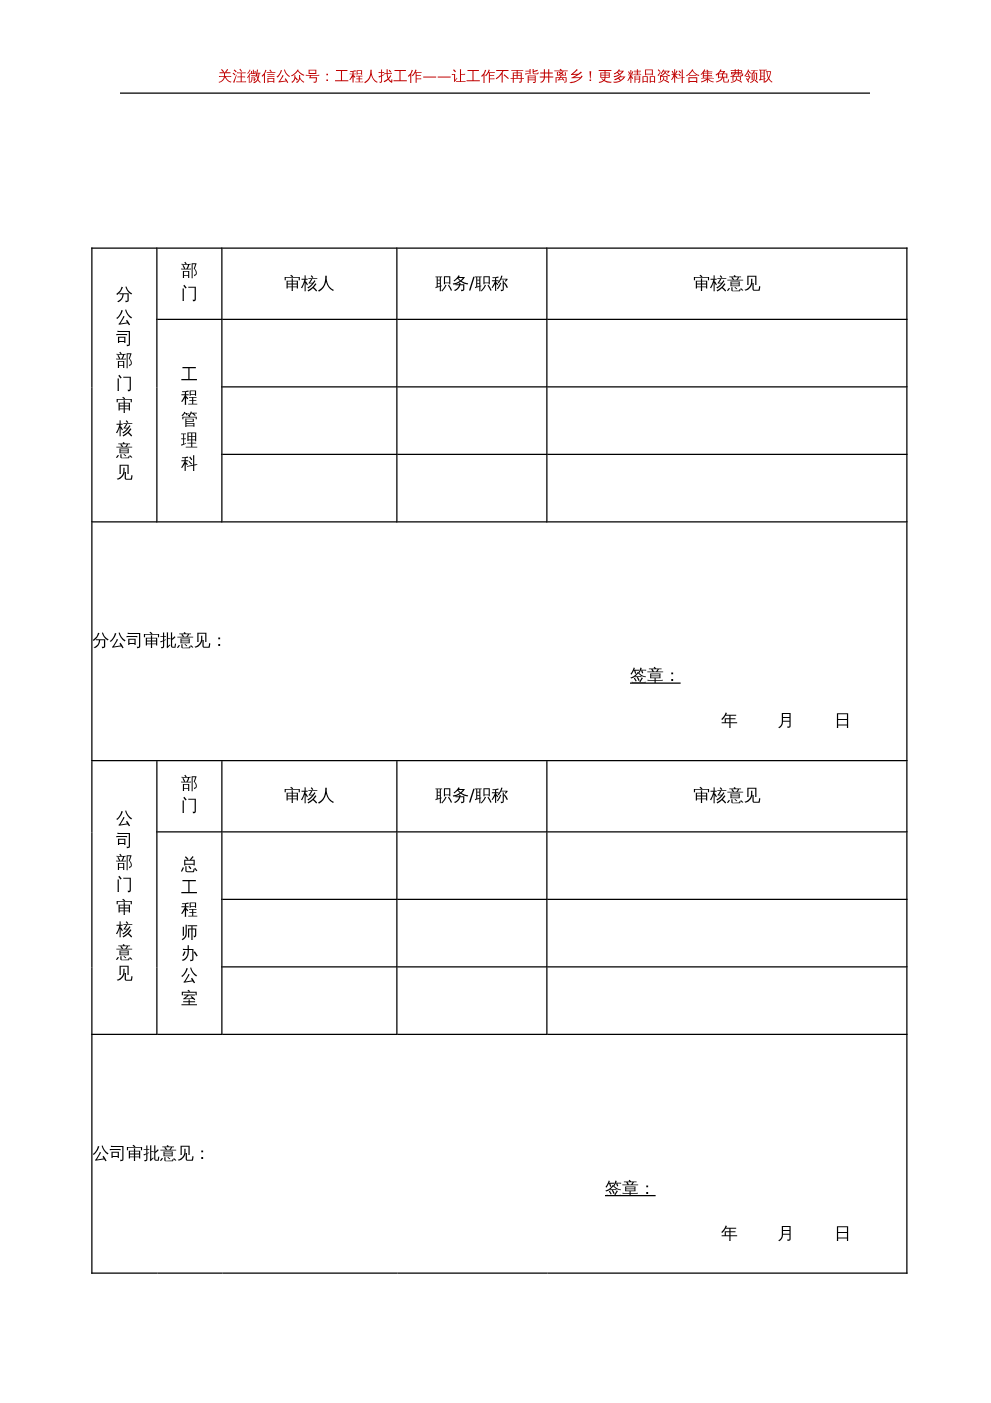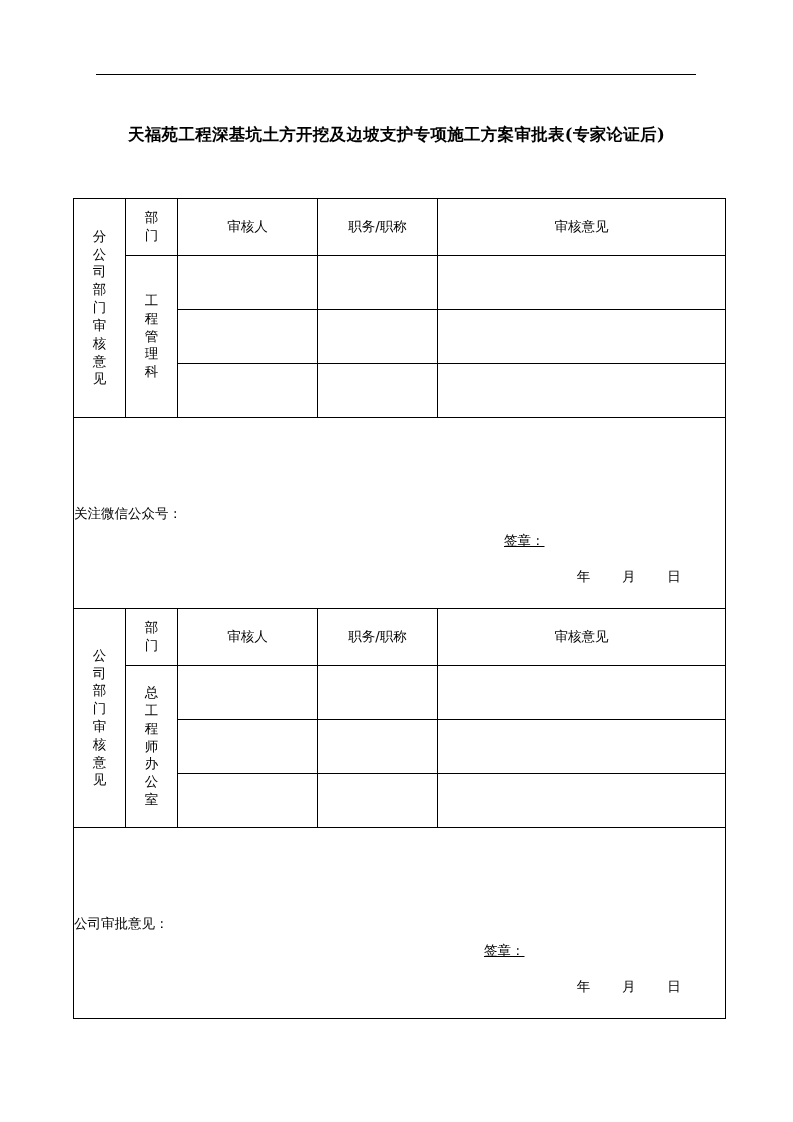--- a/index.html
+++ b/index.html
@@ -116,23 +116,23 @@
     display: inline-block;
     min-width: 40px;
     text-align: center;
   }
 </style>
 </head>
 <body>
 
 <div class="page">
 
+  <div class="watermark">关注微信公众号：工程人找工作——让工作不再背井离乡！更多精品资料合集免费领取</div>
   <div class="watermark-rule"></div>
 
-  <div class="doc-title">天福苑工程深基坑土方开挖及边坡支护专项施工方案审批表(专家论证后)</div>
 
   <table class="form">
     <colgroup>
       <col style="width:52px">
       <col style="width:52px">
       <col style="width:140px">
       <col style="width:120px">
       <col style="width:288px">
     </colgroup>
     <tbody>
@@ -175,21 +175,21 @@
         <td class="blankrow"></td>
       </tr>
       <tr>
         <td class="blankrow"></td>
         <td class="blankrow"></td>
         <td class="blankrow"></td>
       </tr>
 
       <tr>
         <td class="opinion-cell" colspan="5">
-          <div class="opinion-label">关注微信公众号：</div>
+          <div class="opinion-label">分公司审批意见：</div>
           <div class="sig">签章：</div>
           <div class="date">
             <span>年</span>
             <span>月</span>
             <span>日</span>
           </div>
         </td>
       </tr>
 
       <tr>

